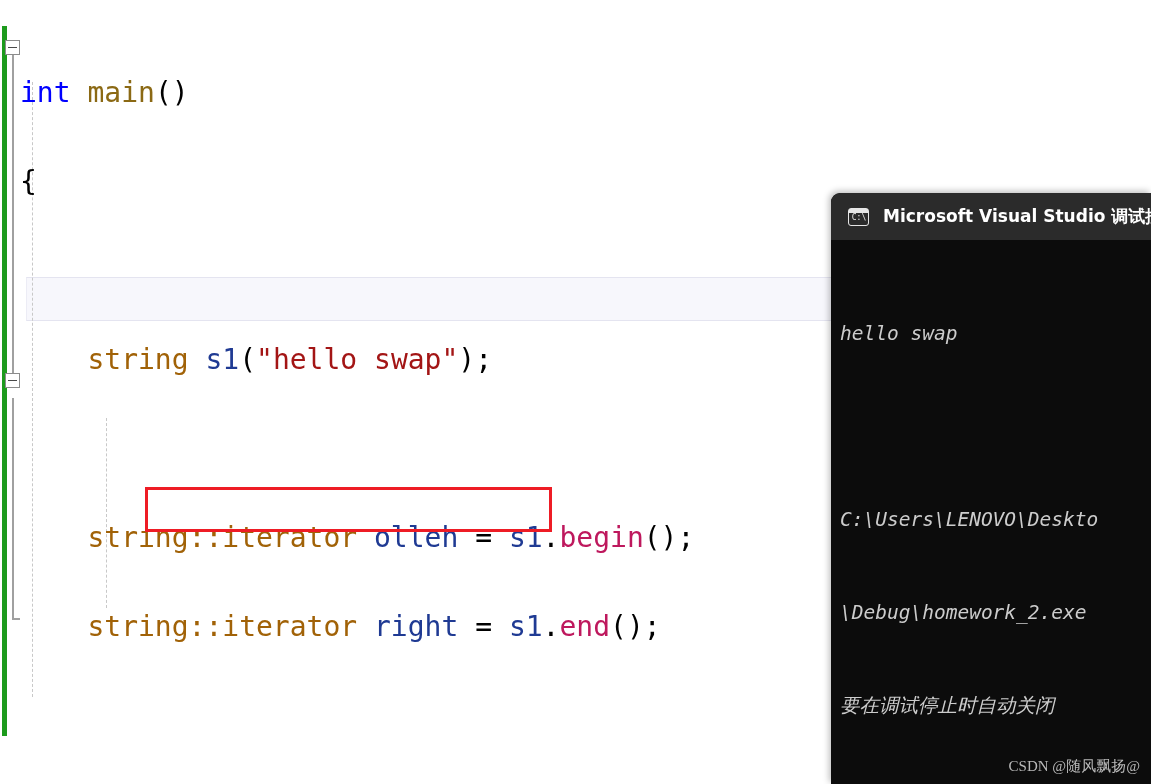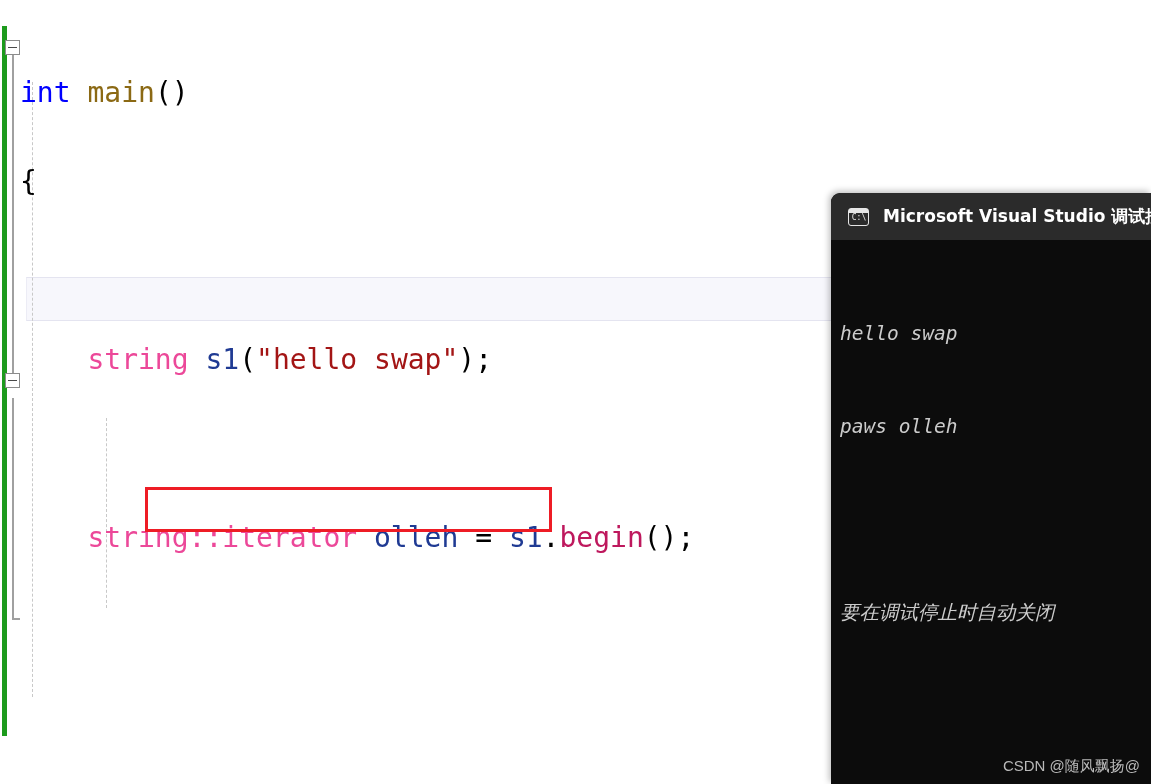--- a/index.html
+++ b/index.html
@@ -116,21 +116,21 @@
     font-size: 28px;
     line-height: 44.5px;
     white-space: pre;
     color: #000000;
     letter-spacing: 0px;
   }
   .code .line { height: 44.5px; }
 
   
   .tok-kw      { color: #0000ff; }   
-  .tok-type    { color: #ec4899; }   
+  .tok-type    { color: #a16207; }   
   .tok-fn      { color: #8b6914; }   
   .tok-var     { color: #1f3a93; }   
   .tok-str     { color: #a31515; }   
   .tok-op      { color: #0c7b6e; }   
   .tok-method  { color: #be185d; }   
   .tok-plain   { color: #000000; }
 
   
   .annot-box {
     position: absolute;
@@ -211,21 +211,21 @@
     white-space: pre;
     overflow: hidden;
   }
   .console-line { height: 31px; font-style: italic; }
   .console-line.blank { height: 31px; }
 
   .watermark {
     position: absolute;
     right: 11px;
     bottom: 8px;
-    font-family: Liberation Sans, sans-serif;
+    font-family: Liberation Serif, serif;
     font-size: 15px;
     color: #b9b9b9;
     white-space: nowrap;
   }
 </style>
 </head>
 <body>
 
 <div id="screen">
 
@@ -245,20 +245,21 @@
     <div class="indent-guide"></div>
     <div class="indent-guide2"></div>
 
     <div class="code">
 <div class="line"><span class="tok-kw">int</span><span class="tok-plain"> </span><span class="tok-fn">main</span><span class="tok-plain">(</span><span class="tok-plain">)</span></div>
 <div class="line"><span class="tok-plain">{</span></div>
 <div class="line"> </div>
 <div class="line"><span class="tok-plain">    </span><span class="tok-type">string</span><span class="tok-plain"> </span><span class="tok-var">s1</span><span class="tok-plain">(</span><span class="tok-str">"hello swap"</span><span class="tok-plain">);</span></div>
 <div class="line"> </div>
 <div class="line"><span class="tok-plain">    </span><span class="tok-type">string::iterator</span><span class="tok-plain"> </span><span class="tok-var">olleh</span><span class="tok-plain"> </span><span class="tok-plain">=</span><span class="tok-plain"> </span><span class="tok-var">s1</span><span class="tok-plain">.</span><span class="tok-method">begin</span><span class="tok-plain">();</span></div>
+<div class="line"><span class="tok-plain">    </span><span class="tok-type">string::iterator</span><span class="tok-plain"> </span><span class="tok-var">right</span><span class="tok-plain"> </span><span class="tok-plain">=</span><span class="tok-plain"> </span><span class="tok-var">s1</span><span class="tok-plain">.</span><span class="tok-method">end</span><span class="tok-plain">();</span></div>
 <div class="line"> </div>
 
 
 
 
 
 
 
 
 
@@ -269,21 +270,22 @@
 
   <div id="console">
     <div class="console-titlebar">
       <span class="console-icon">
         <span class="console-icon-text">C:\</span>
       </span>
       <span class="console-title">Microsoft Visual Studio 调试控</span>
     </div>
     <div class="console-body">
       <div class="console-line">hello swap</div>
-      <div class="console-line">paws olleh</div>
       <div class="console-line blank">&nbsp;</div>
+      <div class="console-line">C:\Users\LENOVO\Deskto</div>
+      <div class="console-line">\Debug\homework_2.exe</div>
       <div class="console-line">要在调试停止时自动关闭</div>
       
     </div>
     <div class="watermark">CSDN @随风飘扬@</div>
   </div>
 
 </div>
 
 </body></html>

